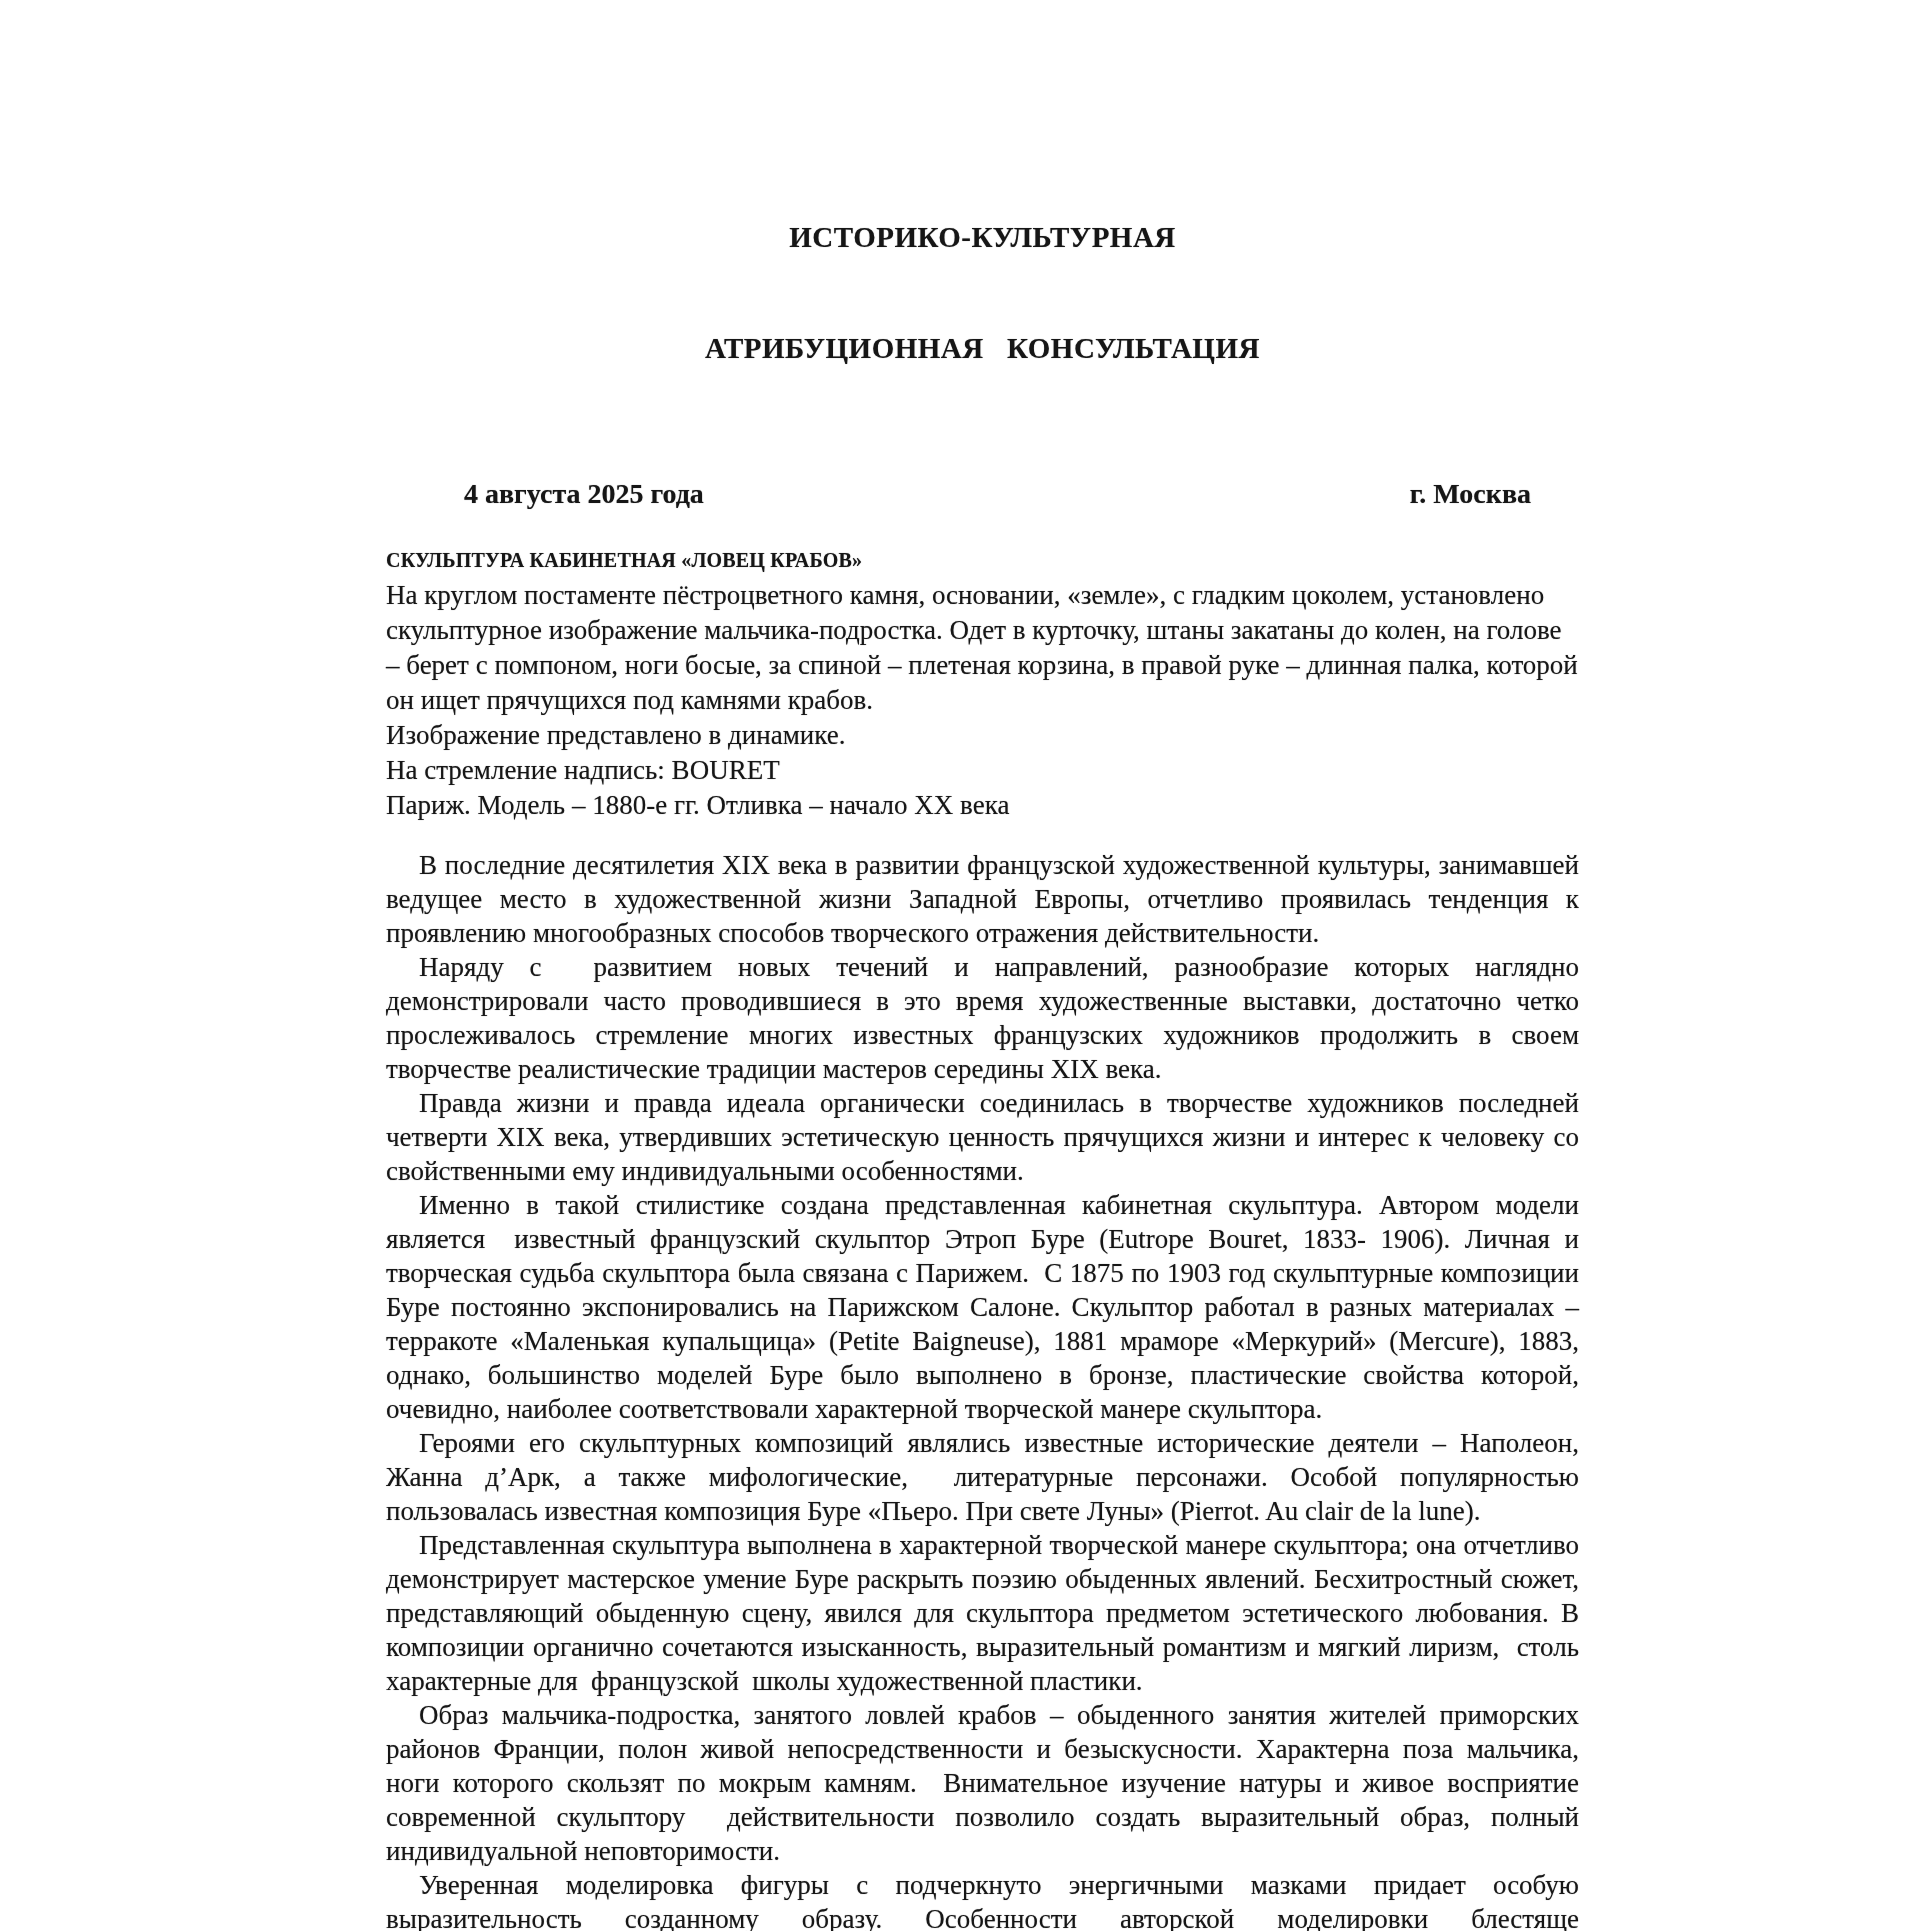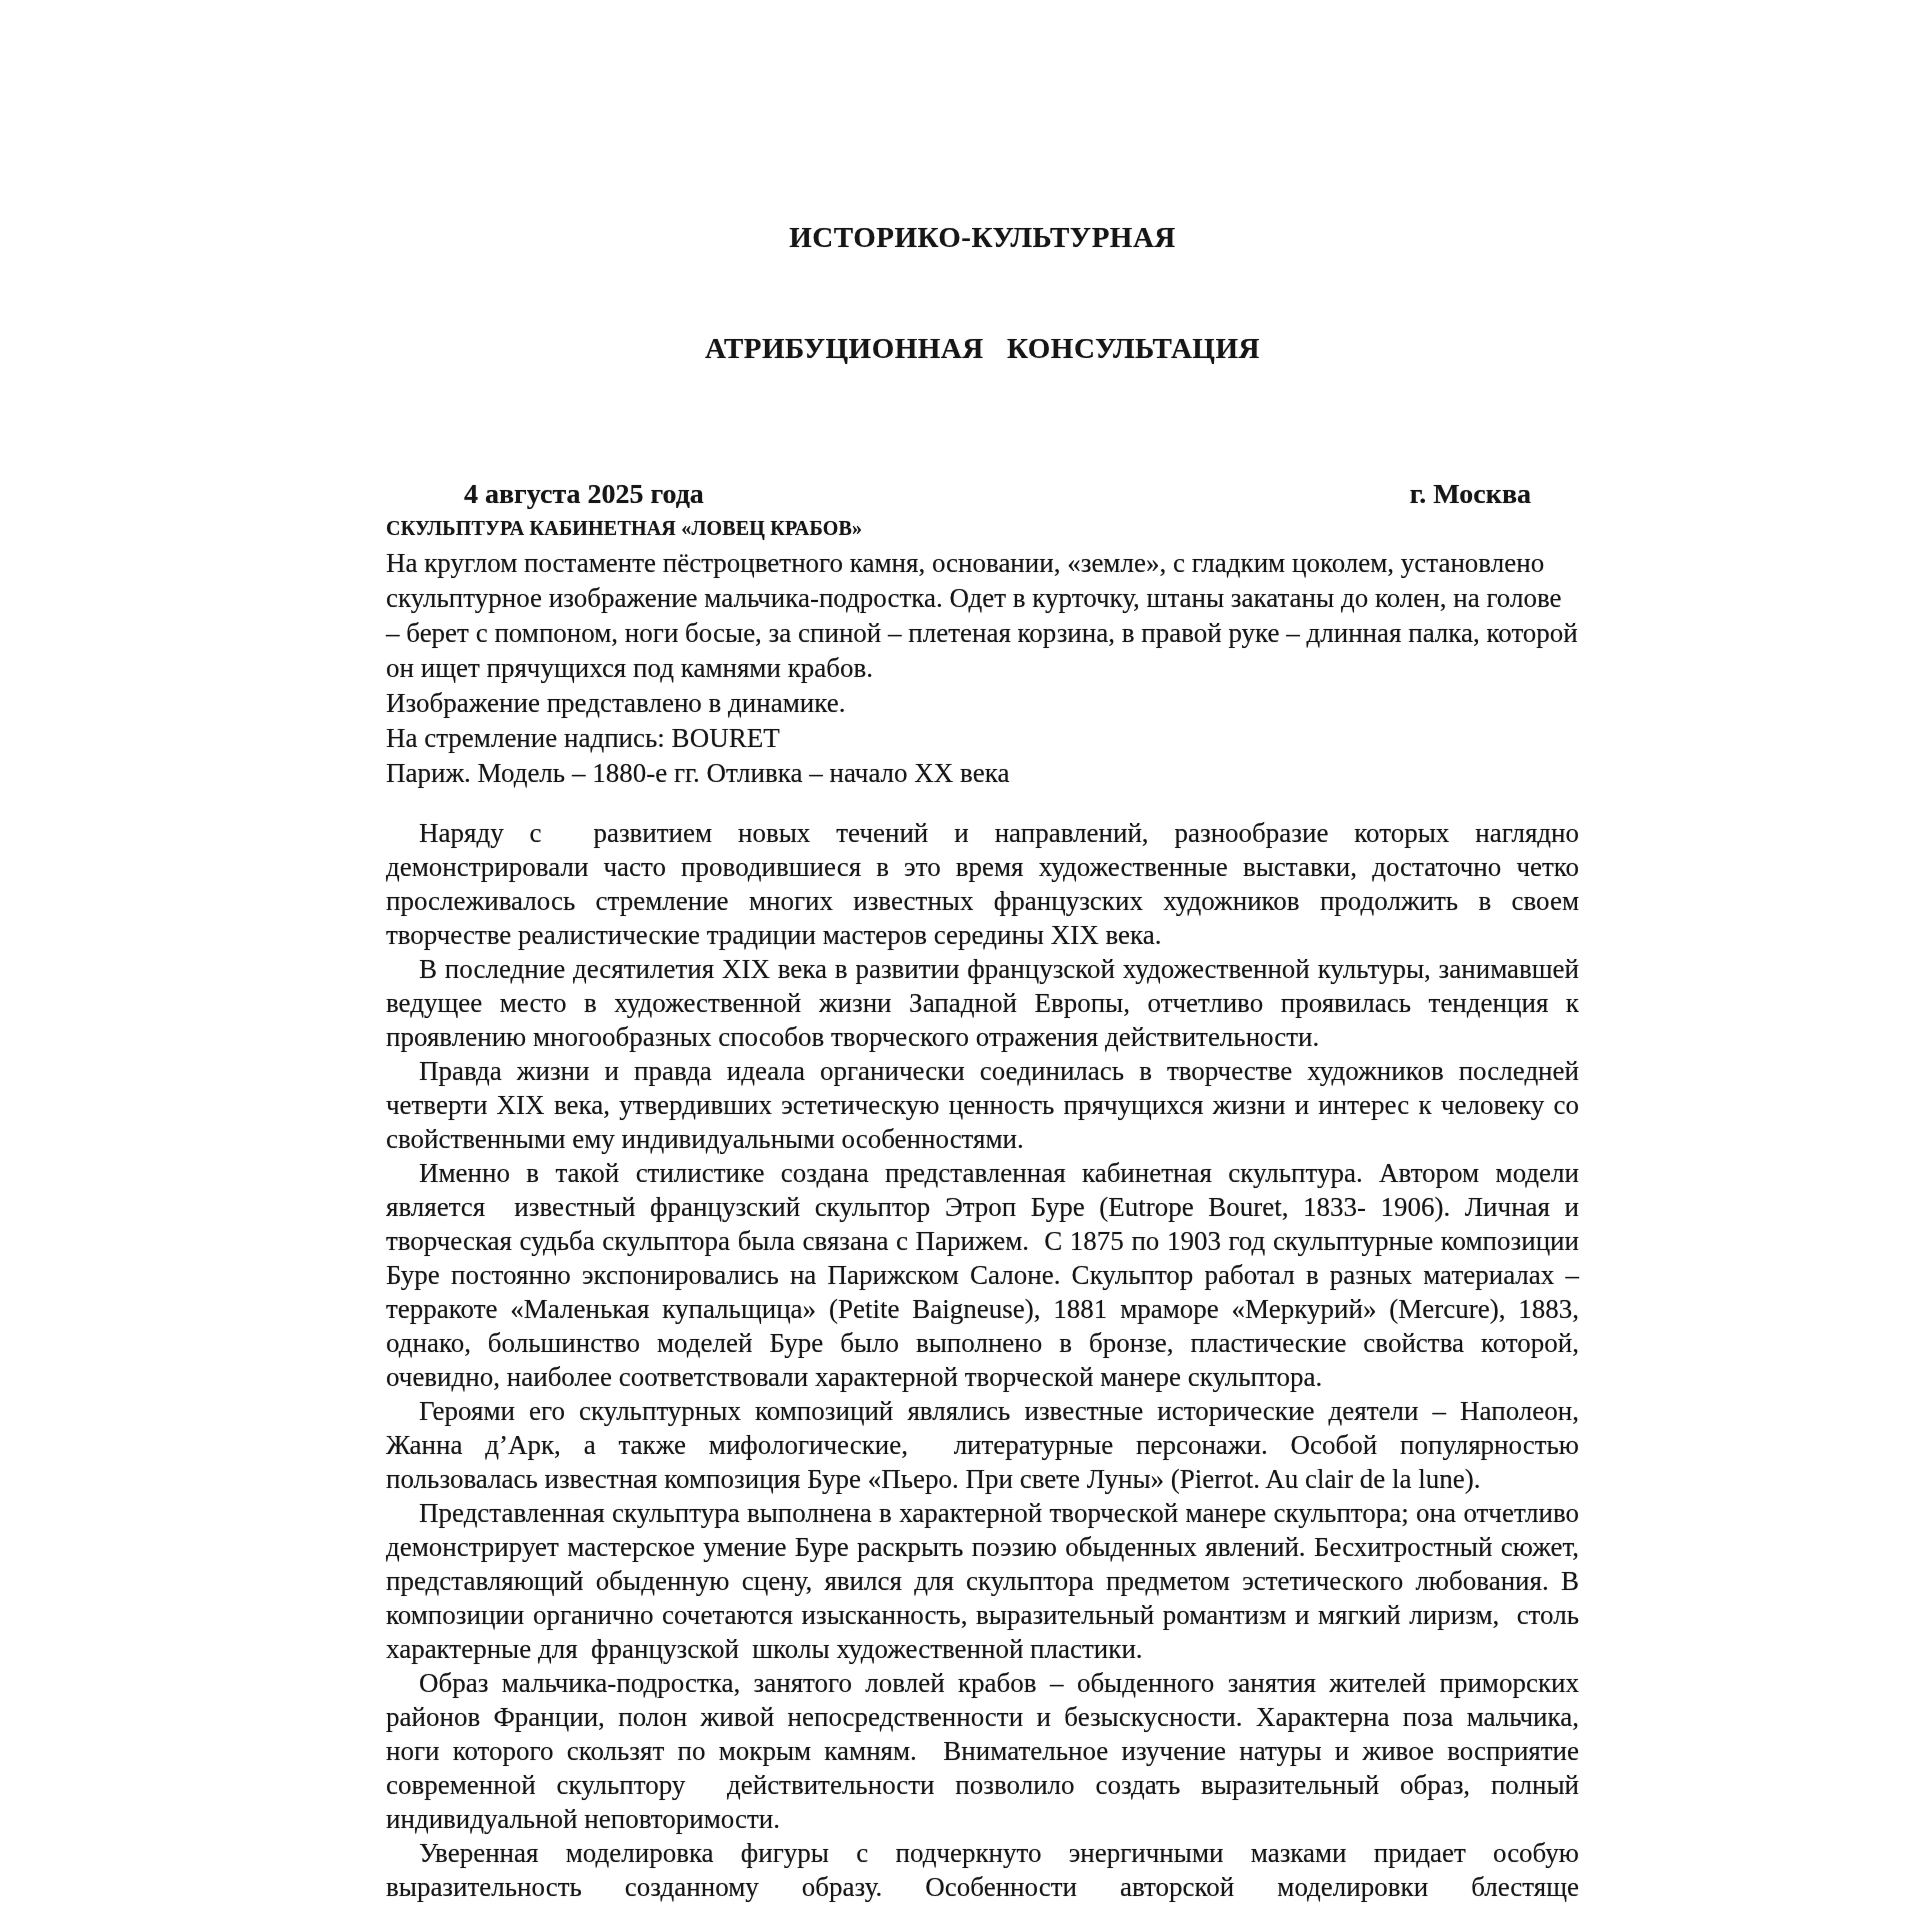--- a/index.html
+++ b/index.html
@@ -34,20 +34,21 @@
     letter-spacing: 0.5px;
     margin: 0 0 35px 0;
   }
   .daterow {
     display: flex;
     justify-content: space-between;
     font-weight: bold;
     font-size: 28px;
     padding-left: 78px;
     padding-right: 48px;
+    margin-bottom: 32px;
   }
   .heading {
     font-weight: bold;
     font-size: 20px;
     letter-spacing: 0.2px;
     white-space: pre-wrap;
   }
   .desc, .line {
     white-space: pre-wrap;
     text-align: left;
@@ -84,22 +85,22 @@
     </div>
 
     <div class="heading">СКУЛЬПТУРА КАБИНЕТНАЯ «ЛОВЕЦ КРАБОВ»</div>
 
     <div class="desc">На круглом постаменте пёстроцветного камня, основании, «земле», с гладким цоколем, установлено скульптурное изображение мальчика-подростка. Одет в курточку, штаны закатаны до колен, на голове – берет с помпоном, ноги босые, за спиной – плетеная корзина, в правой руке – длинная палка, которой он ищет прячущихся под камнями крабов.</div>
     <div class="line">Изображение представлено в динамике.</div>
     <div class="line">На стремление надпись: BOURET</div>
     <div class="line">Париж. Модель – 1880-е гг. Отливка – начало XX века</div>
 
     <div class="bodytext">
+      <p class="para">В последние десятилетия XIX века в развитии французской художественной культуры, занимавшей ведущее место в художественной жизни Западной Европы, отчетливо проявилась тенденция к проявлению многообразных способов творческого отражения действительности.</p>
       <p class="para">Наряду с  развитием новых течений и направлений, разнообразие которых наглядно демонстрировали часто проводившиеся в это время художественные выставки, достаточно четко прослеживалось стремление многих известных французских художников продолжить в своем творчестве реалистические традиции мастеров середины XIX века.</p>
-      <p class="para">В последние десятилетия XIX века в развитии французской художественной культуры, занимавшей ведущее место в художественной жизни Западной Европы, отчетливо проявилась тенденция к проявлению многообразных способов творческого отражения действительности.</p>
       <p class="para">Правда жизни и правда идеала органически соединилась в творчестве художников последней четверти XIX века, утвердивших эстетическую ценность прячущихся жизни и интерес к человеку со свойственными ему индивидуальными особенностями.</p>
       <p class="para">Именно в такой стилистике создана представленная кабинетная скульптура. Автором модели является  известный французский скульптор Этроп Буре (Eutrope Bouret, 1833- 1906). Личная и творческая судьба скульптора была связана с Парижем.  С 1875 по 1903 год скульптурные композиции Буре постоянно экспонировались на Парижском Салоне. Скульптор работал в разных материалах – терракоте «Маленькая купальщица» (Petite Baigneuse), 1881 мраморе «Меркурий» (Mercure), 1883, однако, большинство моделей Буре было выполнено в бронзе, пластические свойства которой, очевидно, наиболее соответствовали характерной творческой манере скульптора.</p>
       <p class="para">Героями его скульптурных композиций являлись известные исторические деятели – Наполеон, Жанна д’Арк, а также мифологические,  литературные персонажи. Особой популярностью пользовалась известная композиция Буре «Пьеро. При свете Луны» (Pierrot. Au clair de la lune).</p>
       <p class="para">Представленная скульптура выполнена в характерной творческой манере скульптора; она отчетливо демонстрирует мастерское умение Буре раскрыть поэзию обыденных явлений. Бесхитростный сюжет, представляющий обыденную сцену, явился для скульптора предметом эстетического любования. В композиции органично сочетаются изысканность, выразительный романтизм и мягкий лиризм,  столь характерные для  французской  школы художественной пластики.</p>
       <p class="para">Образ мальчика-подростка, занятого ловлей крабов – обыденного занятия жителей приморских районов Франции, полон живой непосредственности и безыскусности. Характерна поза мальчика, ноги которого скользят по мокрым камням.  Внимательное изучение натуры и живое восприятие современной скульптору  действительности позволило создать выразительный образ, полный индивидуальной неповторимости.</p>
       <p class="para cut">Уверенная моделировка фигуры с подчеркнуто энергичными мазками придает особую выразительность созданному образу. Особенности авторской моделировки блестяще</p>
     </div>
 
   </div>
 </div>

